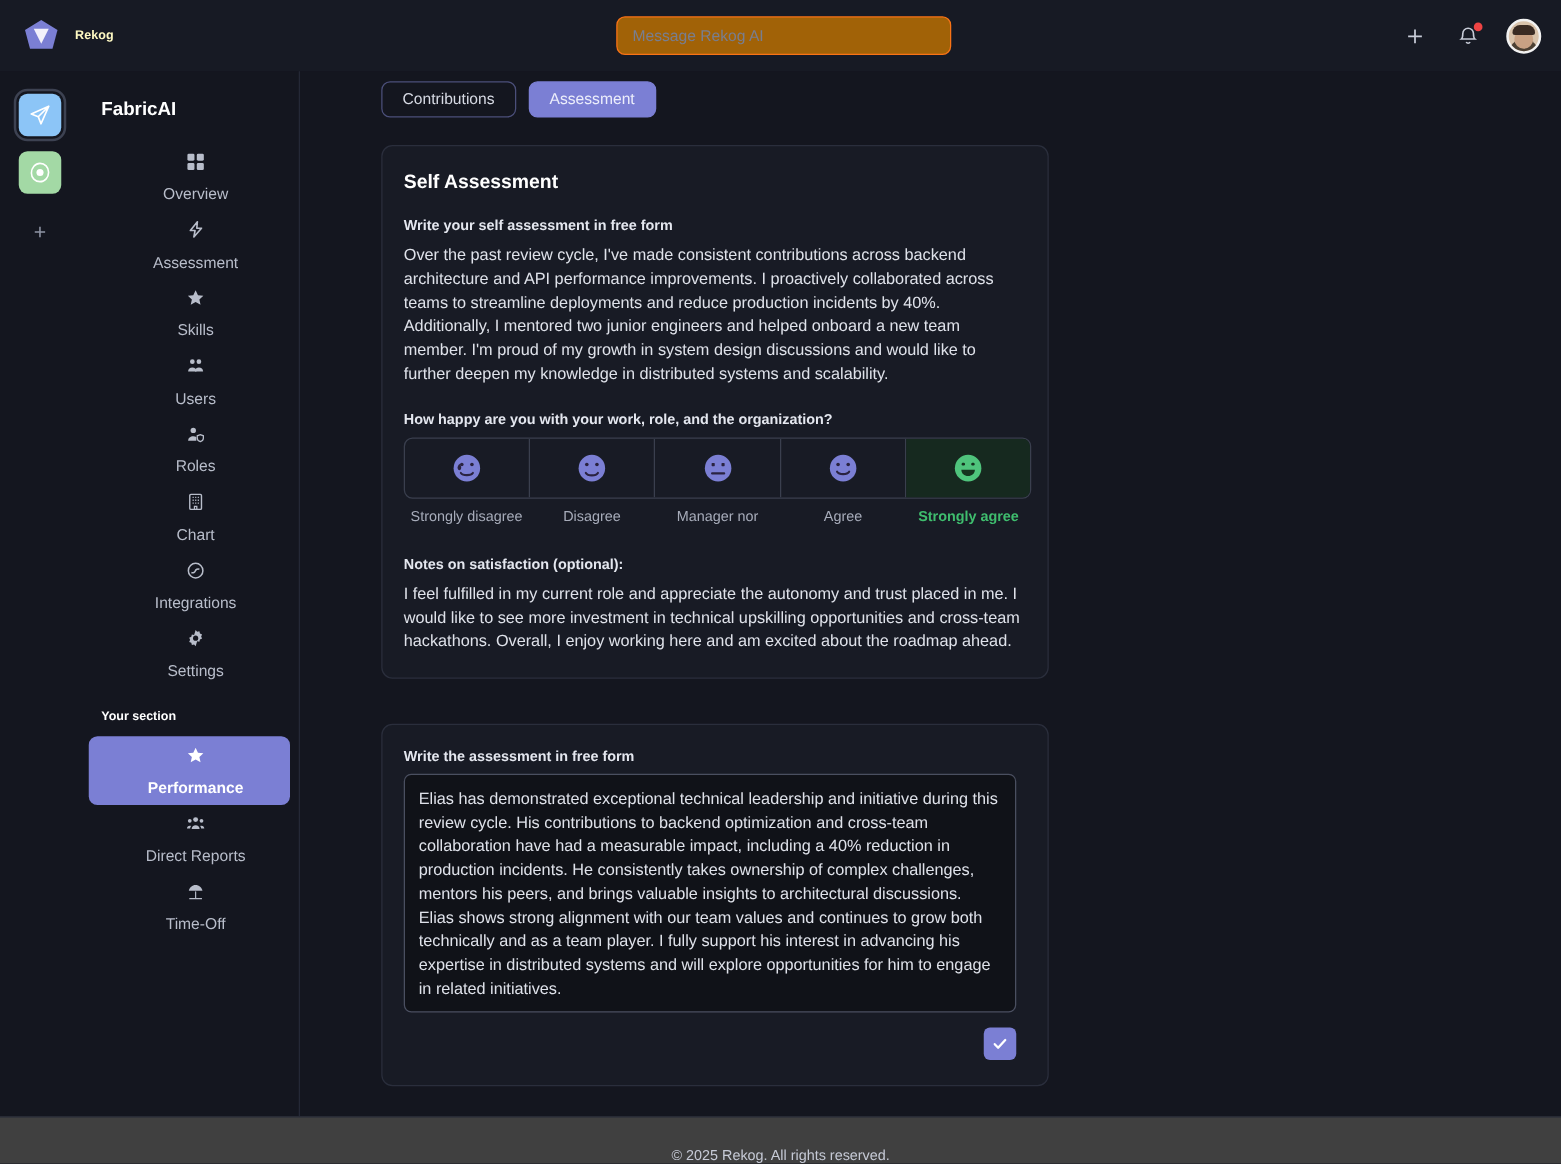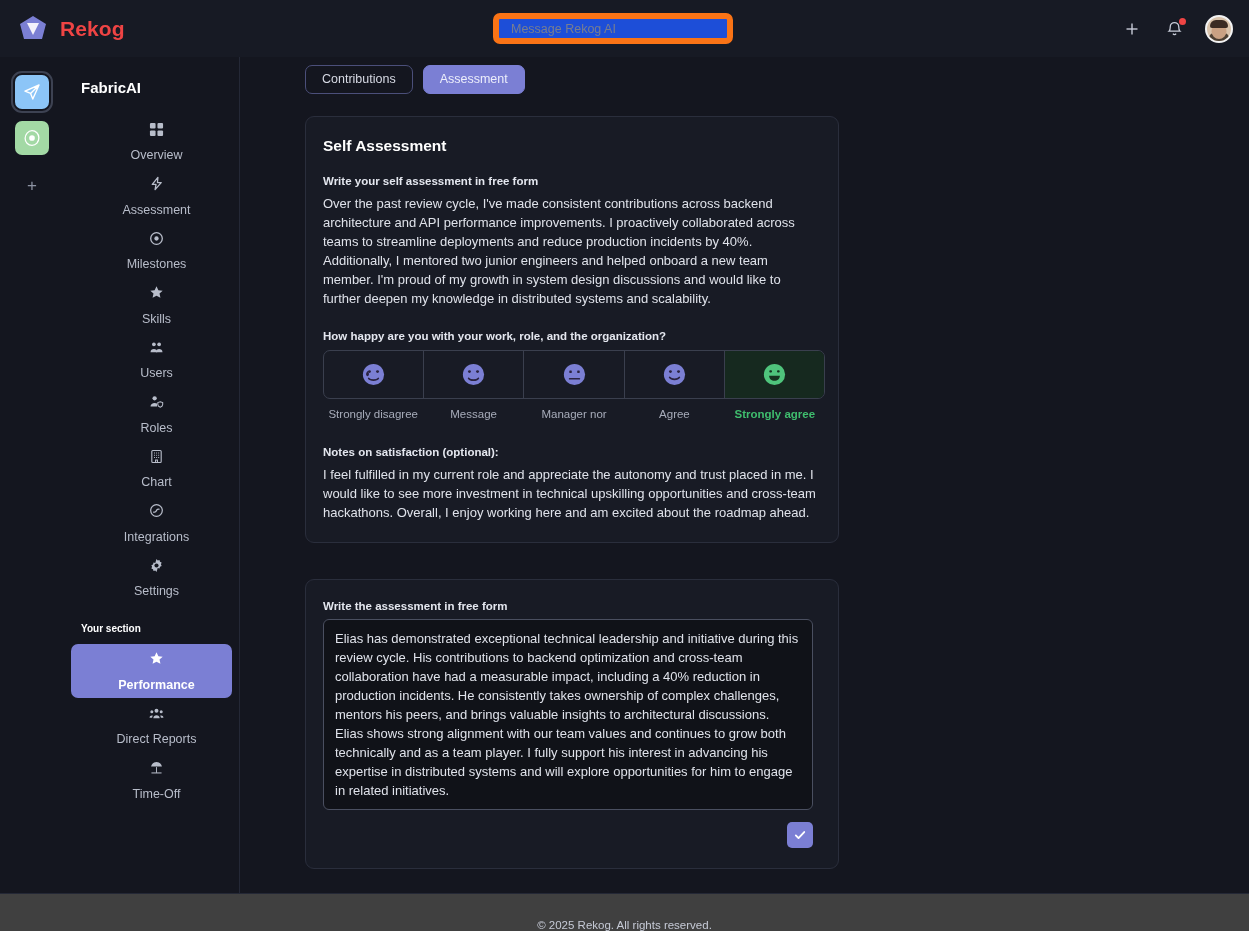--- a/index.html
+++ b/index.html
@@ -13,26 +13,26 @@
   .app { position: relative; width: 1249px; height: 931px; }
 
   
   .topbar {
     position: absolute; top: 0; left: 0; width: 1249px; height: 57px;
     background: #171a24;
     display: flex; align-items: center;
   }
   .brand { display: flex; align-items: center; gap: 12px; margin-left: 18px; }
   .brand-logo { width: 30px; height: 30px; position: relative; }
-  .brand-name { font-size: 21px; font-weight: 600; color: #ef4444; letter-spacing: .1px; }
+  .brand-name { font-size: 10px; font-weight: 600; color: #fef9c3; letter-spacing: .1px; }
 
   .search-wrap { position: absolute; left: 493px; top: 13px; }
   .search-input {
-    width: 240px; height: 31px; border-radius: 7px;
-    background: #1d4ed8; border: 6px solid #f97316;
+    width: 268px; height: 31px; border-radius: 7px;
+    background: #a16207; border: 1px solid #f97316;
     color: #c9ccd8; font-size: 12.5px; font-family: "Liberation Sans", sans-serif;
     padding: 0 12px; outline: none;
   }
   .search-input::placeholder { color: #787e90; }
 
   .top-right { position: absolute; right: 16px; top: 0; height: 57px; display: flex; align-items: center; gap: 20px; }
   .icon-btn { width: 22px; height: 22px; display: flex; align-items: center; justify-content: center; cursor: pointer; position: relative; color: #c8ccd8; }
   .bell-dot { position: absolute; top: 0px; right: -1px; width: 7px; height: 7px; border-radius: 50%; background: #ef4444; }
   .avatar {
     width: 28px; height: 28px; border-radius: 50%; overflow: hidden;
@@ -207,29 +207,20 @@
 
     <div class="sb-item">
       <span class="sb-ico">
         <svg width="15" height="15" viewBox="0 0 16 16" fill="none" stroke="currentColor" stroke-width="1.4" stroke-linejoin="round">
           <path d="M9.5 1.5L3.5 9h4l-1 5.5L13 7H9l.5-5.5z"></path>
         </svg>
       </span>
       <span>Assessment</span>
     </div>
 
-    <div class="sb-item">
-      <span class="sb-ico">
-        <svg width="15" height="15" viewBox="0 0 16 16" fill="none" stroke="currentColor" stroke-width="1.4">
-          <circle cx="8" cy="8" r="6.2"></circle>
-            <circle cx="8" cy="8" r="2.3" fill="currentColor" stroke="none"></circle>
-        </svg>
-      </span>
-      <span>Milestones</span>
-    </div>
 
     <div class="sb-item">
       <span class="sb-ico">
         <svg width="15" height="15" viewBox="0 0 16 16" fill="currentColor">
           <path d="M8 1.2l2 4.3 4.6.5-3.4 3.1 1 4.6L8 11.4 3.8 13.7l1-4.6L1.4 6l4.6-.5z"></path>
         </svg>
       </span>
       <span>Skills</span>
     </div>
 
@@ -378,21 +369,21 @@
               <circle cx="14" cy="14" r="11" fill="#4fc47c"></circle>
               <rect x="8.6" y="9.6" width="2.8" height="2.2" rx="1" fill="#16331f"></rect>
               <rect x="16.6" y="9.6" width="2.8" height="2.2" rx="1" fill="#16331f"></rect>
               <path d="M8.4 15.4h11.2c0 3.2-2.5 5.2-5.6 5.2s-5.6-2-5.6-5.2z" fill="#16331f"></path>
             </svg>
           </div>
         </div>
 
         <div class="scale-labels">
           <span>Strongly disagree</span>
-          <span>Message</span>
+          <span>Disagree</span>
           <span>Manager nor</span>
           <span>Agree</span>
           <span class="selected">Strongly agree</span>
         </div>
 
         <div class="notes-label">Notes on satisfaction (optional):</div>
         <div class="field-text">I feel fulfilled in my current role and appreciate the autonomy and trust placed in me. I would like to see more investment in technical upskilling opportunities and cross-team hackathons. Overall, I enjoy working here and am excited about the roadmap ahead.</div>
       </div>
 
       <div class="card">

